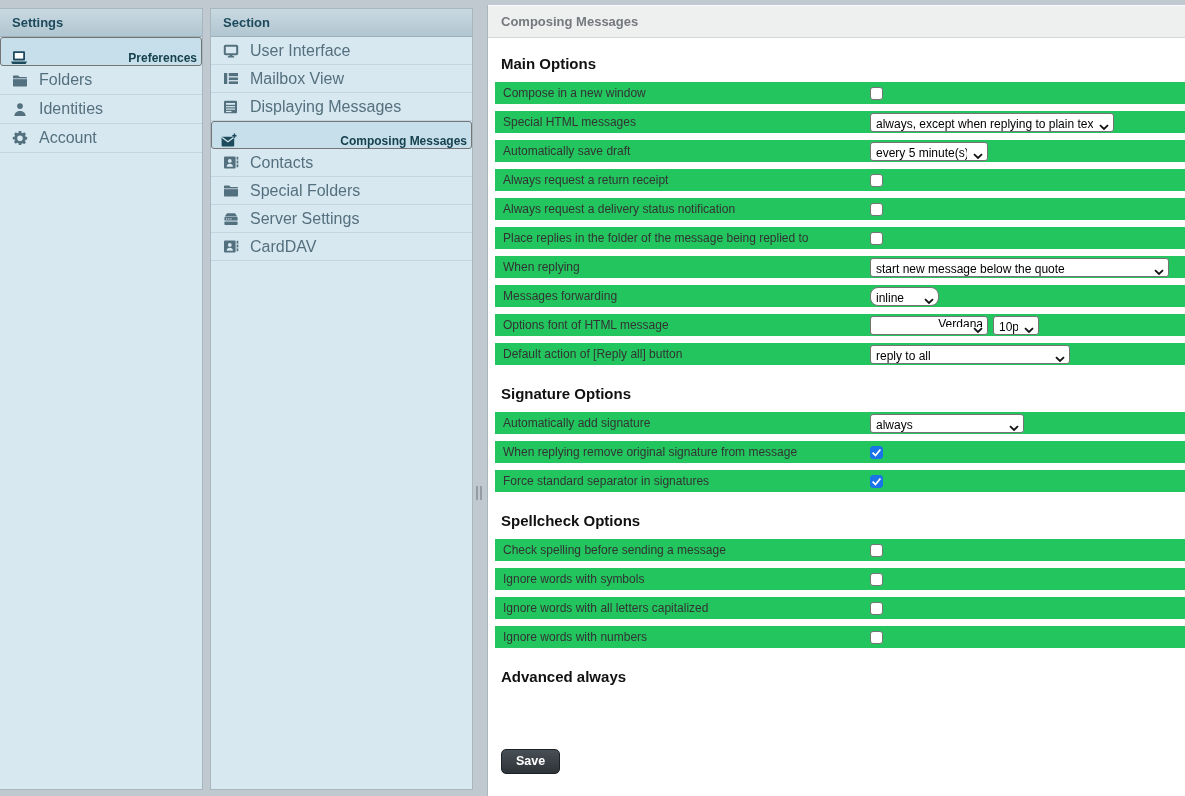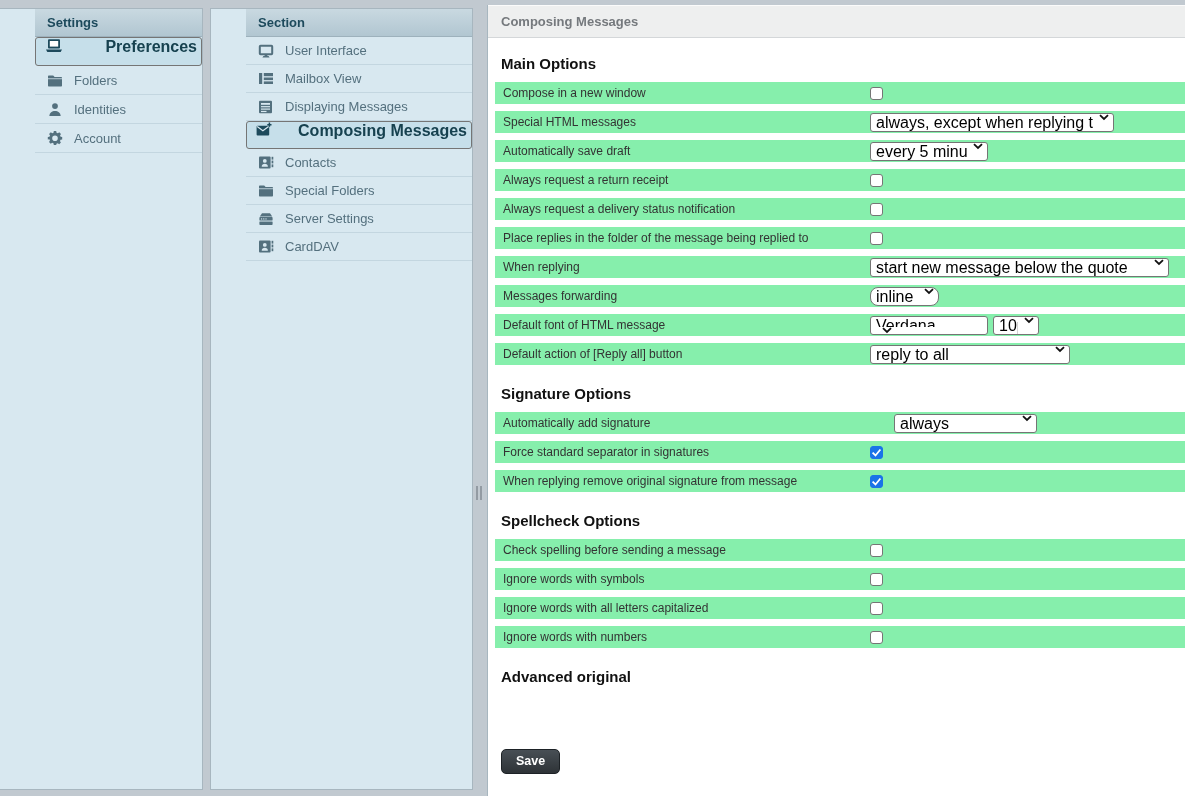--- a/index.html
+++ b/index.html
@@ -5,34 +5,34 @@
   * { box-sizing: border-box; }
   html,body { margin:0; padding:0; }
   body {
     width:1185px; height:796px; position:relative; overflow:hidden;
     background:#c1c9d0;
     font-family:"Liberation Sans", sans-serif;
   }
   
   .col {
     position:absolute; top:8px; height:782px;
-    background:#d8e8f0; border:1px solid #a7b6bf;padding-left:35px;
+    background:#d8e8f0; border:1px solid #a7b6bf;
   }
   #col-settings { left:0; width:203px; border-left:none; }
   #col-section  { left:210px; width:263px; }
   .panel-header {
     height:28px; line-height:27px; padding-left:12px;
     background:linear-gradient(#c9d9e1,#b1c6d1);
     border-bottom:1px solid #9db1bc;
     color:#1d4a5c; font-weight:bold; font-size:13px;
   }
   .item {
     display:flex; align-items:center; gap:10px;
     padding-left:10px; border-bottom:1px solid #c3d6e0;
-    color:#54707e; font-size:13px; cursor:default;
+    color:#54707e; font-size:16px; cursor:default;
   }
   #col-settings .item { height:29px; }
   #col-section  .item { height:28px; }
   .item .icn { width:19px; display:flex; justify-content:center; align-items:center; color:#53707e; flex:none; }
   .item.sel { background:#c6dfea; color:#16414f; font-weight:bold; }
   .item.sel .icn { color:#1d4a5c; }
   
   .splitter { position:absolute; left:473px; top:8px; width:14px; height:782px; }
   .splitter .grip { position:absolute; top:478px; left:3px; width:8px; height:14px; display:flex; gap:2px; }
   .splitter .grip span { width:2px; height:14px; background:#939ba3; }
@@ -44,29 +44,29 @@
   .main-title {
     height:33px; line-height:32px; padding-left:13px;
     background:#eeefef; border-top:1px solid #fbfbfb; border-bottom:1px solid #d4d7d9;
     color:#75797d; font-weight:bold; font-size:13px;
   }
   #main-content { padding:17px 0 0 7px; }
   .fs { margin-bottom:20px; }
   .legend { font-size:15px; line-height:18px; font-weight:bold; color:#111; margin:0 0 9px 6px; }
   .row {
     display:flex; align-items:center; height:22px;
-    background:#86efac; margin-bottom:7px; padding-left:8px;
+    background:#22c55e; margin-bottom:7px; padding-left:8px;
   }
   .rlbl { flex:0 0 367px; font-size:12px; color:#333; }
   .ctrls { display:flex; align-items:center; gap:5px; }
   
   .sel {
     height:19px; border:1px solid #757575; border-radius:3px; background:#fff;
-    display:flex; align-items:flex-start; justify-content:space-between;
-    padding:0 4px 0 5px; font-size:16px; color:#000; cursor:default;
+    display:flex; align-items:flex-end; justify-content:space-between;
+    padding:0 4px 0 5px; font-size:12px; color:#000; cursor:default;
   }
   .sel svg { flex:none; margin-left:6px; }
   .selv { white-space:nowrap; overflow:hidden; }
   
   .cb {
     width:13px; height:13px; border:1px solid #757575; border-radius:3px;
     background:#fff; display:flex; align-items:center; justify-content:center;
   }
   .cb.checked { background:#1a73e8; border-color:#1a73e8; }
   
@@ -301,21 +301,21 @@
               <span class="selv">inline</span>
               <span style="display: flex;">
                 <svg width="10" height="7" viewBox="0 0 10 7">
                   <path d="M1 1.2l4 3.8 4-3.8" stroke="#111" stroke-width="1.8" fill="none"></path>
                 </svg>
               </span>
             </span>
           </span>
         </div>
         <div class="row">
-          <span class="rlbl">Default font of HTML message</span>
+          <span class="rlbl">Options font of HTML message</span>
           <span class="ctrls">
             <span class="sel" style="width: 118px; flex-direction: column;">
               <span class="selv">Verdana</span>
               <span style="display: flex;">
                 <svg width="10" height="7" viewBox="0 0 10 7">
                   <path d="M1 1.2l4 3.8 4-3.8" stroke="#111" stroke-width="1.8" fill="none"></path>
                 </svg>
               </span>
             </span>
             <span class="sel" style="width: 46px;">
@@ -339,42 +339,42 @@
                 </svg>
               </span>
             </span>
           </span>
         </div>
       </div><div class="fs">
         <div class="legend">Signature Options</div>
         <div class="row">
           <span class="rlbl">Automatically add signature</span>
           <span class="ctrls">
-            <span class="sel" style="width: 143px; margin-left: 24px;">
+            <span class="sel" style="width: 154px;">
               <span class="selv">always</span>
               <span style="display: flex;">
                 <svg width="10" height="7" viewBox="0 0 10 7">
                   <path d="M1 1.2l4 3.8 4-3.8" stroke="#111" stroke-width="1.8" fill="none"></path>
                 </svg>
               </span>
             </span>
           </span>
         </div>
         <div class="row">
-          <span class="rlbl">Force standard separator in signatures</span>
+          <span class="rlbl">When replying remove original signature from message</span>
           <span class="ctrls">
             <span class="cb checked">
               <svg width="11" height="9" viewBox="0 0 11 9">
                 <path d="M1.6 4.6l2.9 2.9 4.9-6" stroke="#fff" stroke-width="1.8" fill="none"></path>
               </svg>
             </span>
           </span>
         </div>
         <div class="row">
-          <span class="rlbl">When replying remove original signature from message</span>
+          <span class="rlbl">Force standard separator in signatures</span>
           <span class="ctrls">
             <span class="cb checked">
               <svg width="11" height="9" viewBox="0 0 11 9">
                 <path d="M1.6 4.6l2.9 2.9 4.9-6" stroke="#fff" stroke-width="1.8" fill="none"></path>
               </svg>
             </span>
           </span>
         </div>
       </div><div class="fs">
         <div class="legend">Spellcheck Options</div>
@@ -396,15 +396,15 @@
             <span class="cb"></span>
           </span>
         </div>
         <div class="row">
           <span class="rlbl">Ignore words with numbers</span>
           <span class="ctrls">
             <span class="cb"></span>
           </span>
         </div>
       </div><div class="fs">
-        <div class="legend">Advanced original</div>
+        <div class="legend">Advanced always</div>
       </div><button class="save-btn">Save</button></div>
 </div>
 
 </body></html>

